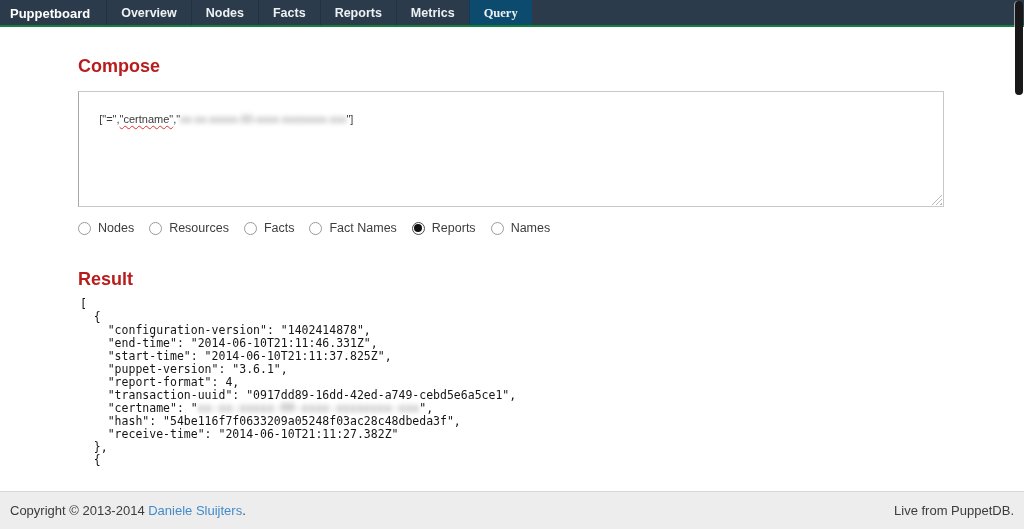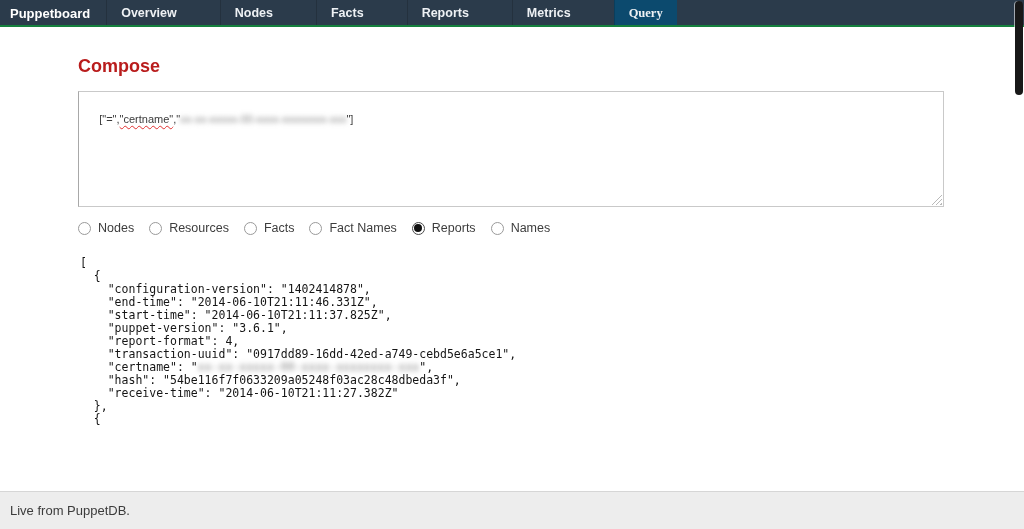--- a/index.html
+++ b/index.html
@@ -97,21 +97,21 @@
     position:absolute; top:1px; right:1px; width:8px; height:94px;
     background:#181818; border-radius:4.5px; z-index:10;
     box-shadow:-1px 0 0 rgba(255,255,255,0.55), 0 1px 1px rgba(255,255,255,0.4);
   }
 </style>
 </head>
 <body>
 
 <nav class="nav">
   <span class="brand">Puppetboard</span>
-  <span style="display:flex;gap:29px;">
+  <span style="display:flex;">
       <span class="nav-item">Overview</span>
       <span class="nav-item">Nodes</span>
       <span class="nav-item">Facts</span>
       <span class="nav-item">Reports</span>
       <span class="nav-item">Metrics</span>
       <span class="nav-item active">Query</span>
     </span>
 </nav>
 
 <div class="container">
@@ -146,22 +146,24 @@
       </span>
       <span class="radio-item">
         <span class="radio-circle"></span>
         <span class="radio-label">Names</span>
       </span>
     </div>
 
   <div class="button-row">
   </div>
 
+  <h2 class="result-title">Result</h2>
 
   <div class="json-pre"><div class="json-line">[</div><div class="json-line">  {</div><div class="json-line">    "configuration-version": "1402414878",</div><div class="json-line">    "end-time": "2014-06-10T21:11:46.331Z",</div><div class="json-line">    "start-time": "2014-06-10T21:11:37.825Z",</div><div class="json-line">    "puppet-version": "3.6.1",</div><div class="json-line">    "report-format": 4,</div><div class="json-line">    "transaction-uuid": "0917dd89-16dd-42ed-a749-cebd5e6a5ce1",</div><div class="json-line">    "certname": "<span class="blur-text">xx-xx-xxxxx-00-xxxx-xxxxxxxx-xxx</span>",</div><div class="json-line">    "hash": "54be116f7f0633209a05248f03ac28c48dbeda3f",</div><div class="json-line">    "receive-time": "2014-06-10T21:11:27.382Z"</div><div class="json-line">  },</div><div class="json-line">  {</div></div>
 
 </div>
 
 <footer class="footer">
+  <span><span>Copyright © 2013-2014 </span><a class="footer-link">Daniele Sluijters</a><span>.</span></span>
   <span>Live from PuppetDB.</span>
 </footer>
 
 <div class="scrollbar-thumb"></div>
 
 </body></html>

